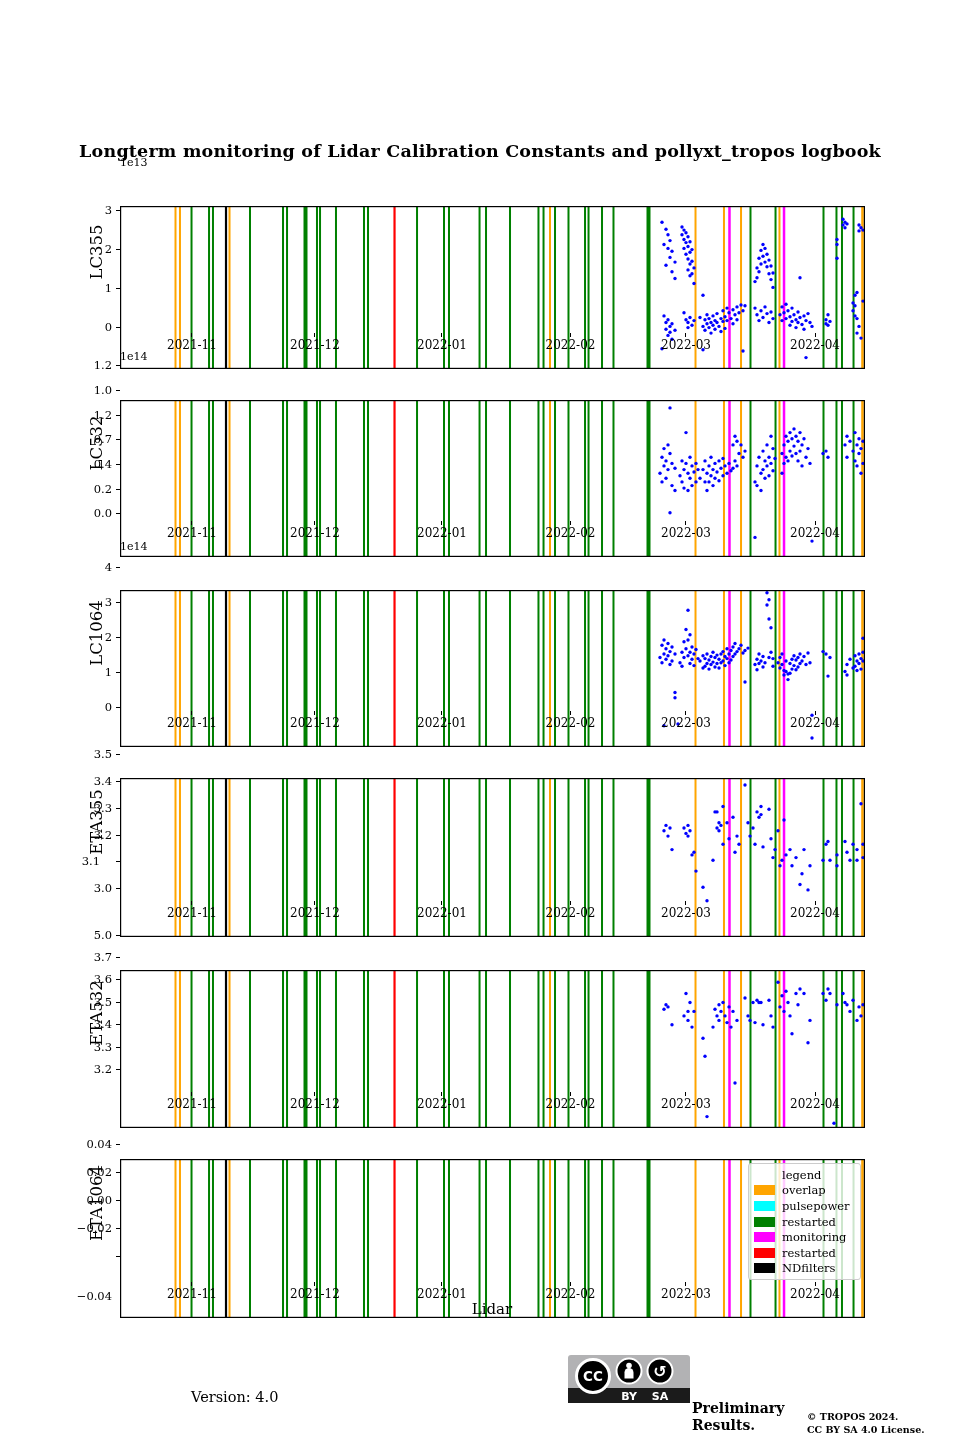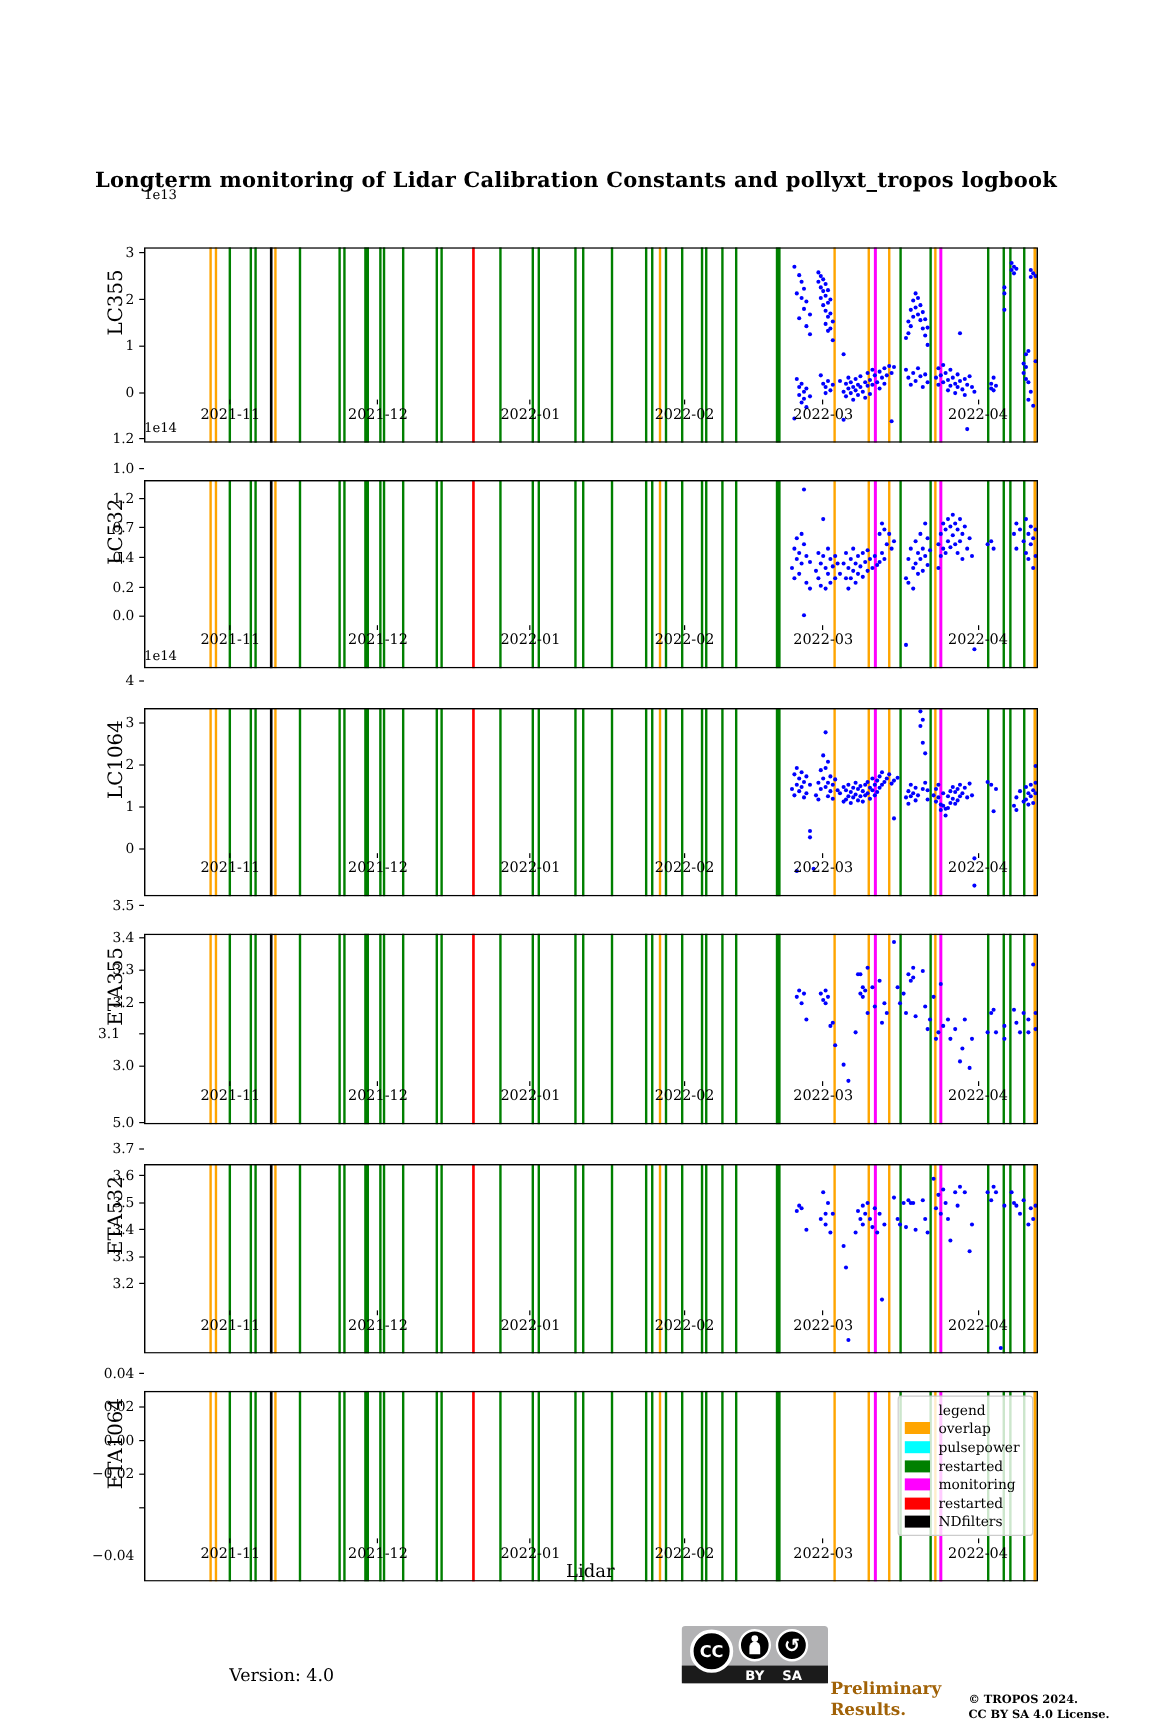--- a/index.html
+++ b/index.html
@@ -15,21 +15,21 @@
   .offset-label{position:absolute;font-size:11px;line-height:11px;}
   .tickmark{position:absolute;background:#000;}
   .date-label{position:absolute;font-size:15px;transform:translateX(-50%);}
   .legend-box{position:absolute;background:rgba(255,255,255,.8);border:1px solid #ccc;
               border-radius:3px;padding:3px 6px 3px 5px;font-size:11.5px;z-index:5;}
   .legend-row{display:flex;align-items:center;height:15.6px;white-space:nowrap;}
   .legend-swatch{display:inline-block;width:21px;height:10px;margin-right:7px;flex:0 0 21px;}
   .footer-version{position:absolute;left:191px;top:1389px;font-size:14.5px;}
   .cc-badge{position:absolute;left:568px;top:1355px;}
   .preliminary{position:absolute;left:692px;top:1400px;font-size:14px;font-weight:bold;
-               color:#a16207;line-height:16.5px;}
+               color:#000000;line-height:16.5px;}
   .tropos{position:absolute;left:807px;top:1411px;font-size:9.5px;font-weight:bold;line-height:12.5px;}
 </style>
 </head>
 <body>
 
 <div class="page">
   <div class="fig-title">Longterm monitoring of Lidar Calibration Constants and pollyxt_tropos logbook</div>
 
   <div id="fig">
       <div class="panel" style="left: 120px; top: 170px; width: 745px; height: 163px;"><svg width="745" height="163">

